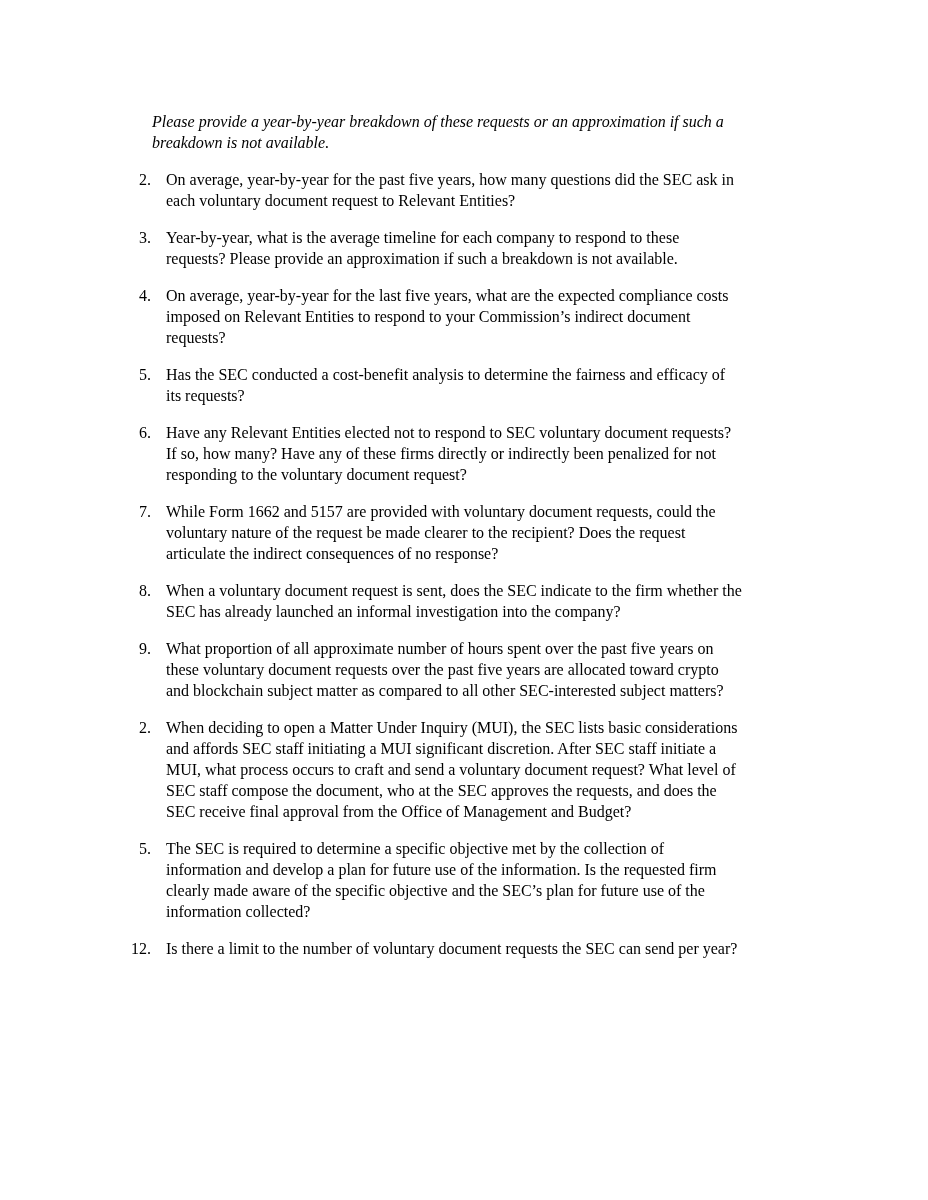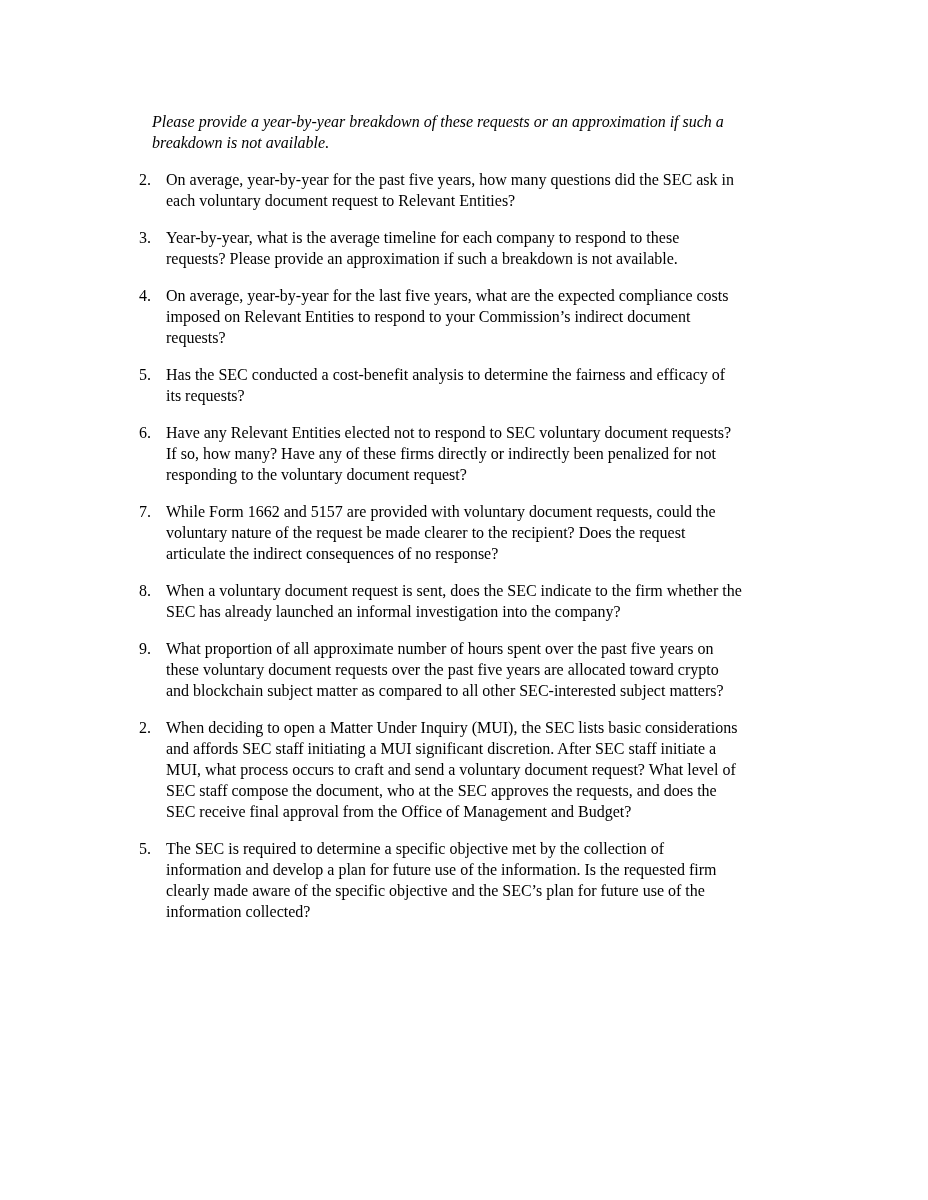--- a/index.html
+++ b/index.html
@@ -119,16 +119,20 @@
   </div>
 
   <div class="q-row">
     <span class="q-num">5.</span>
     <span class="q-text">The SEC is required to determine a specific objective met by the collection of
 information and develop a plan for future use of the information. Is the requested firm
 clearly made aware of the specific objective and the SEC’s plan for future use of the
 information collected?</span>
   </div>
 
+  <div class="q-row">
+    <span class="q-num">12.</span>
+    <span class="q-text">Is there a limit to the number of voluntary document requests the SEC can send per year?</span>
+  </div>
 
 </div>
   </div>
 </div>
 
 </body></html>

